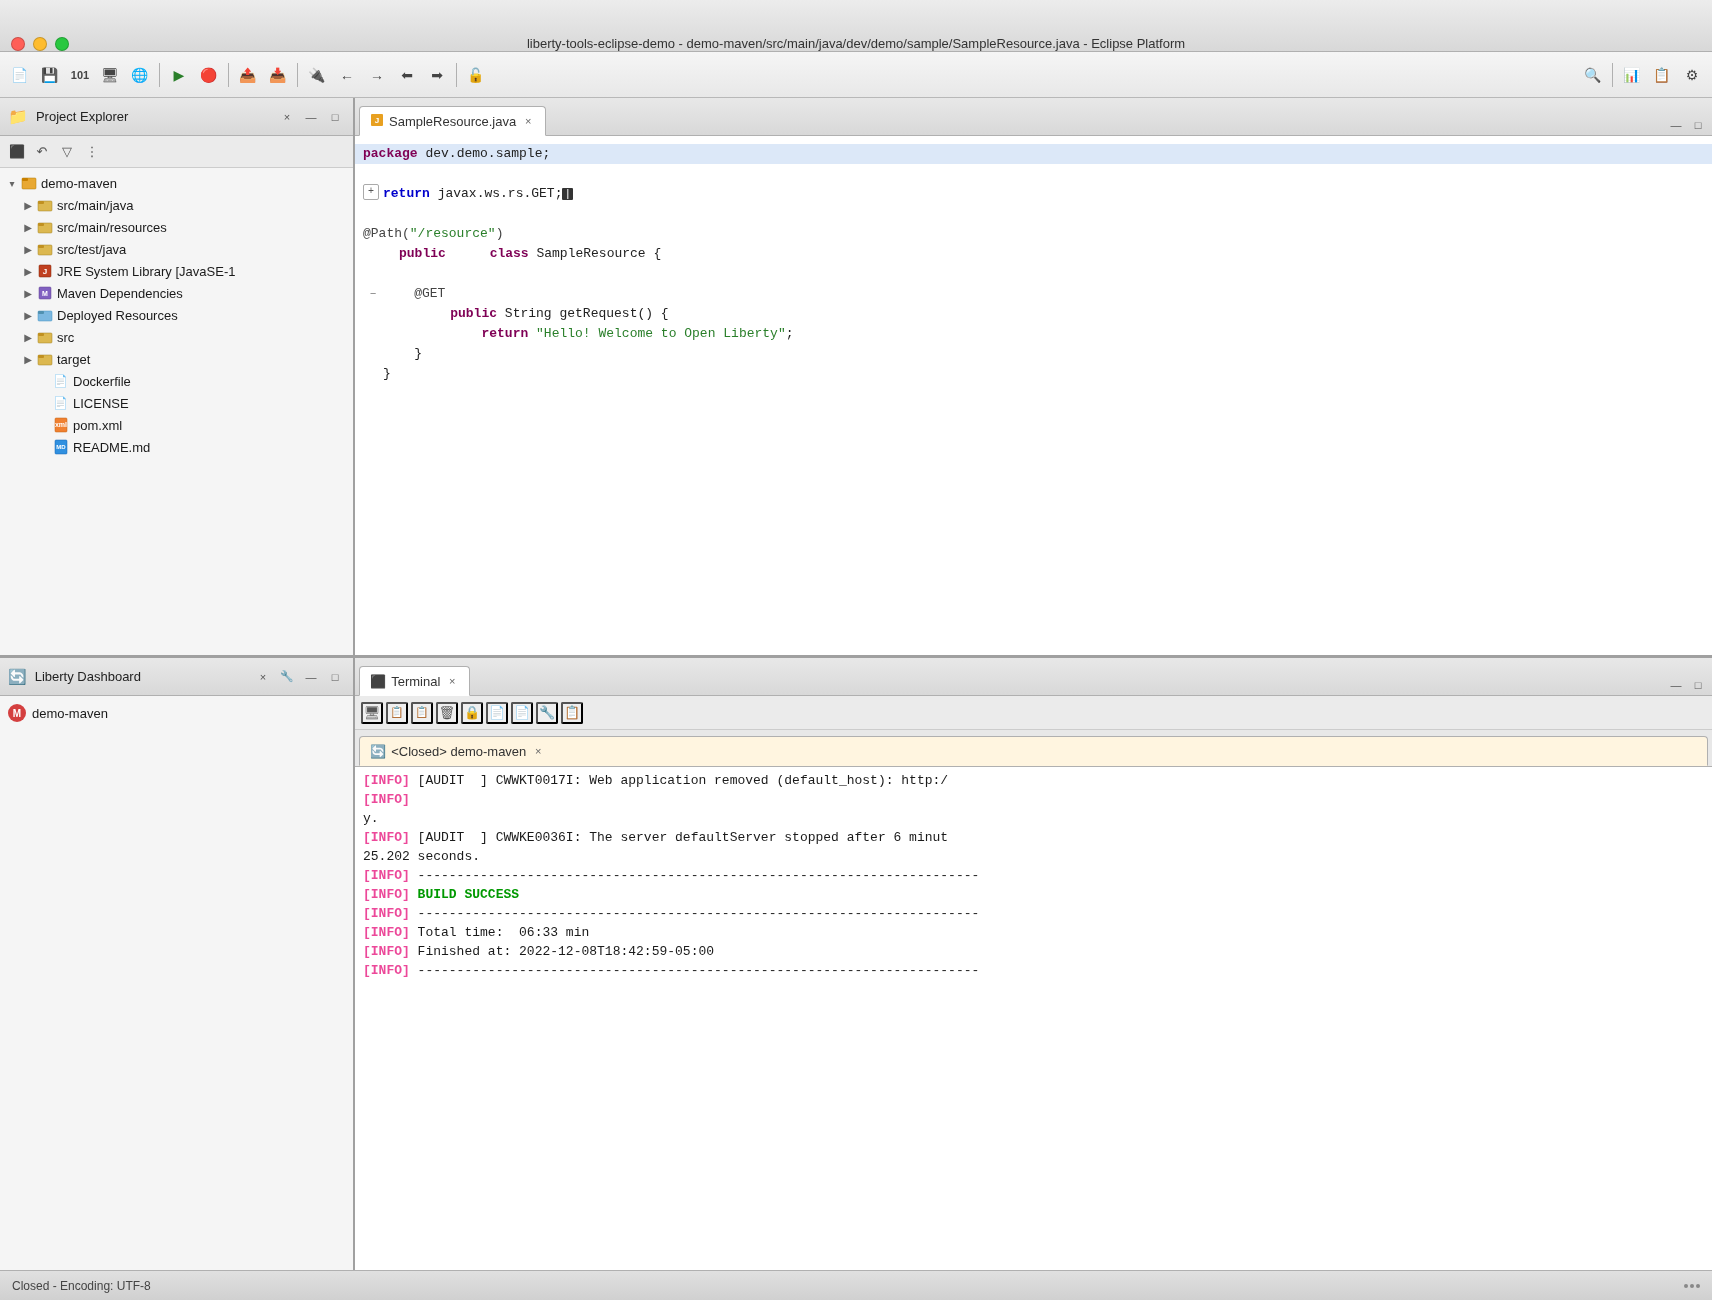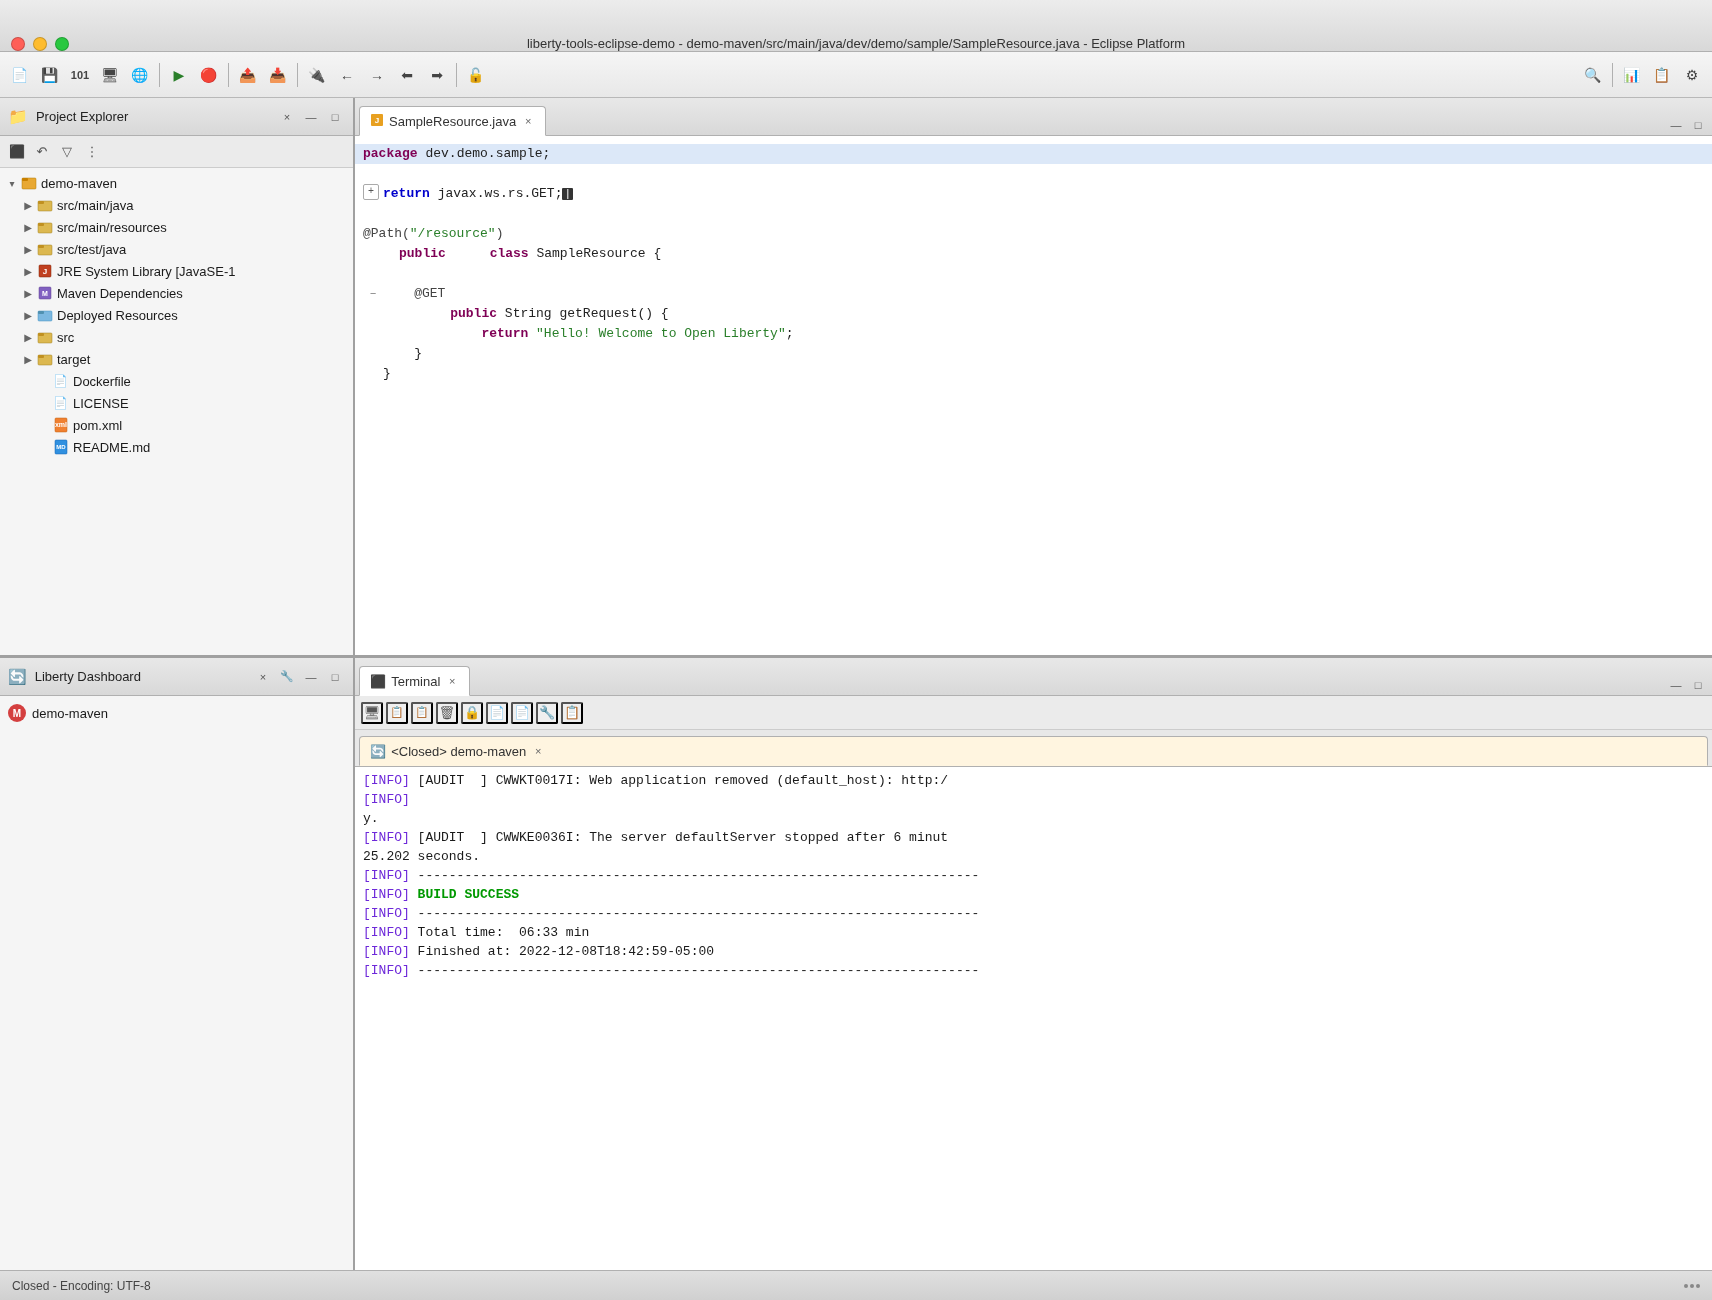--- a/index.html
+++ b/index.html
@@ -330,21 +330,21 @@
     .terminal-content {
       flex: 1;
       background: #fff;
       overflow: auto;
       padding: 4px 8px;
       font-family: 'Courier New', Courier, monospace;
       font-size: 13px;
       line-height: 19px;
     }
     .terminal-line { display: flex; flex-wrap: wrap; }
-    .t-info { color: #6d28d9; font-weight: normal; }
+    .t-info { color: #ec4899; font-weight: bold; }
     .t-audit { color: #1a1a1a; }
     .t-success { color: #009900; font-weight: bold; }
     .t-normal { color: #1a1a1a; }
 
     .sub-tab {
       display: flex;
       align-items: center;
       padding: 4px 10px;
       background: #e0e0e0;
       border: 1px solid #b0b0b0;

